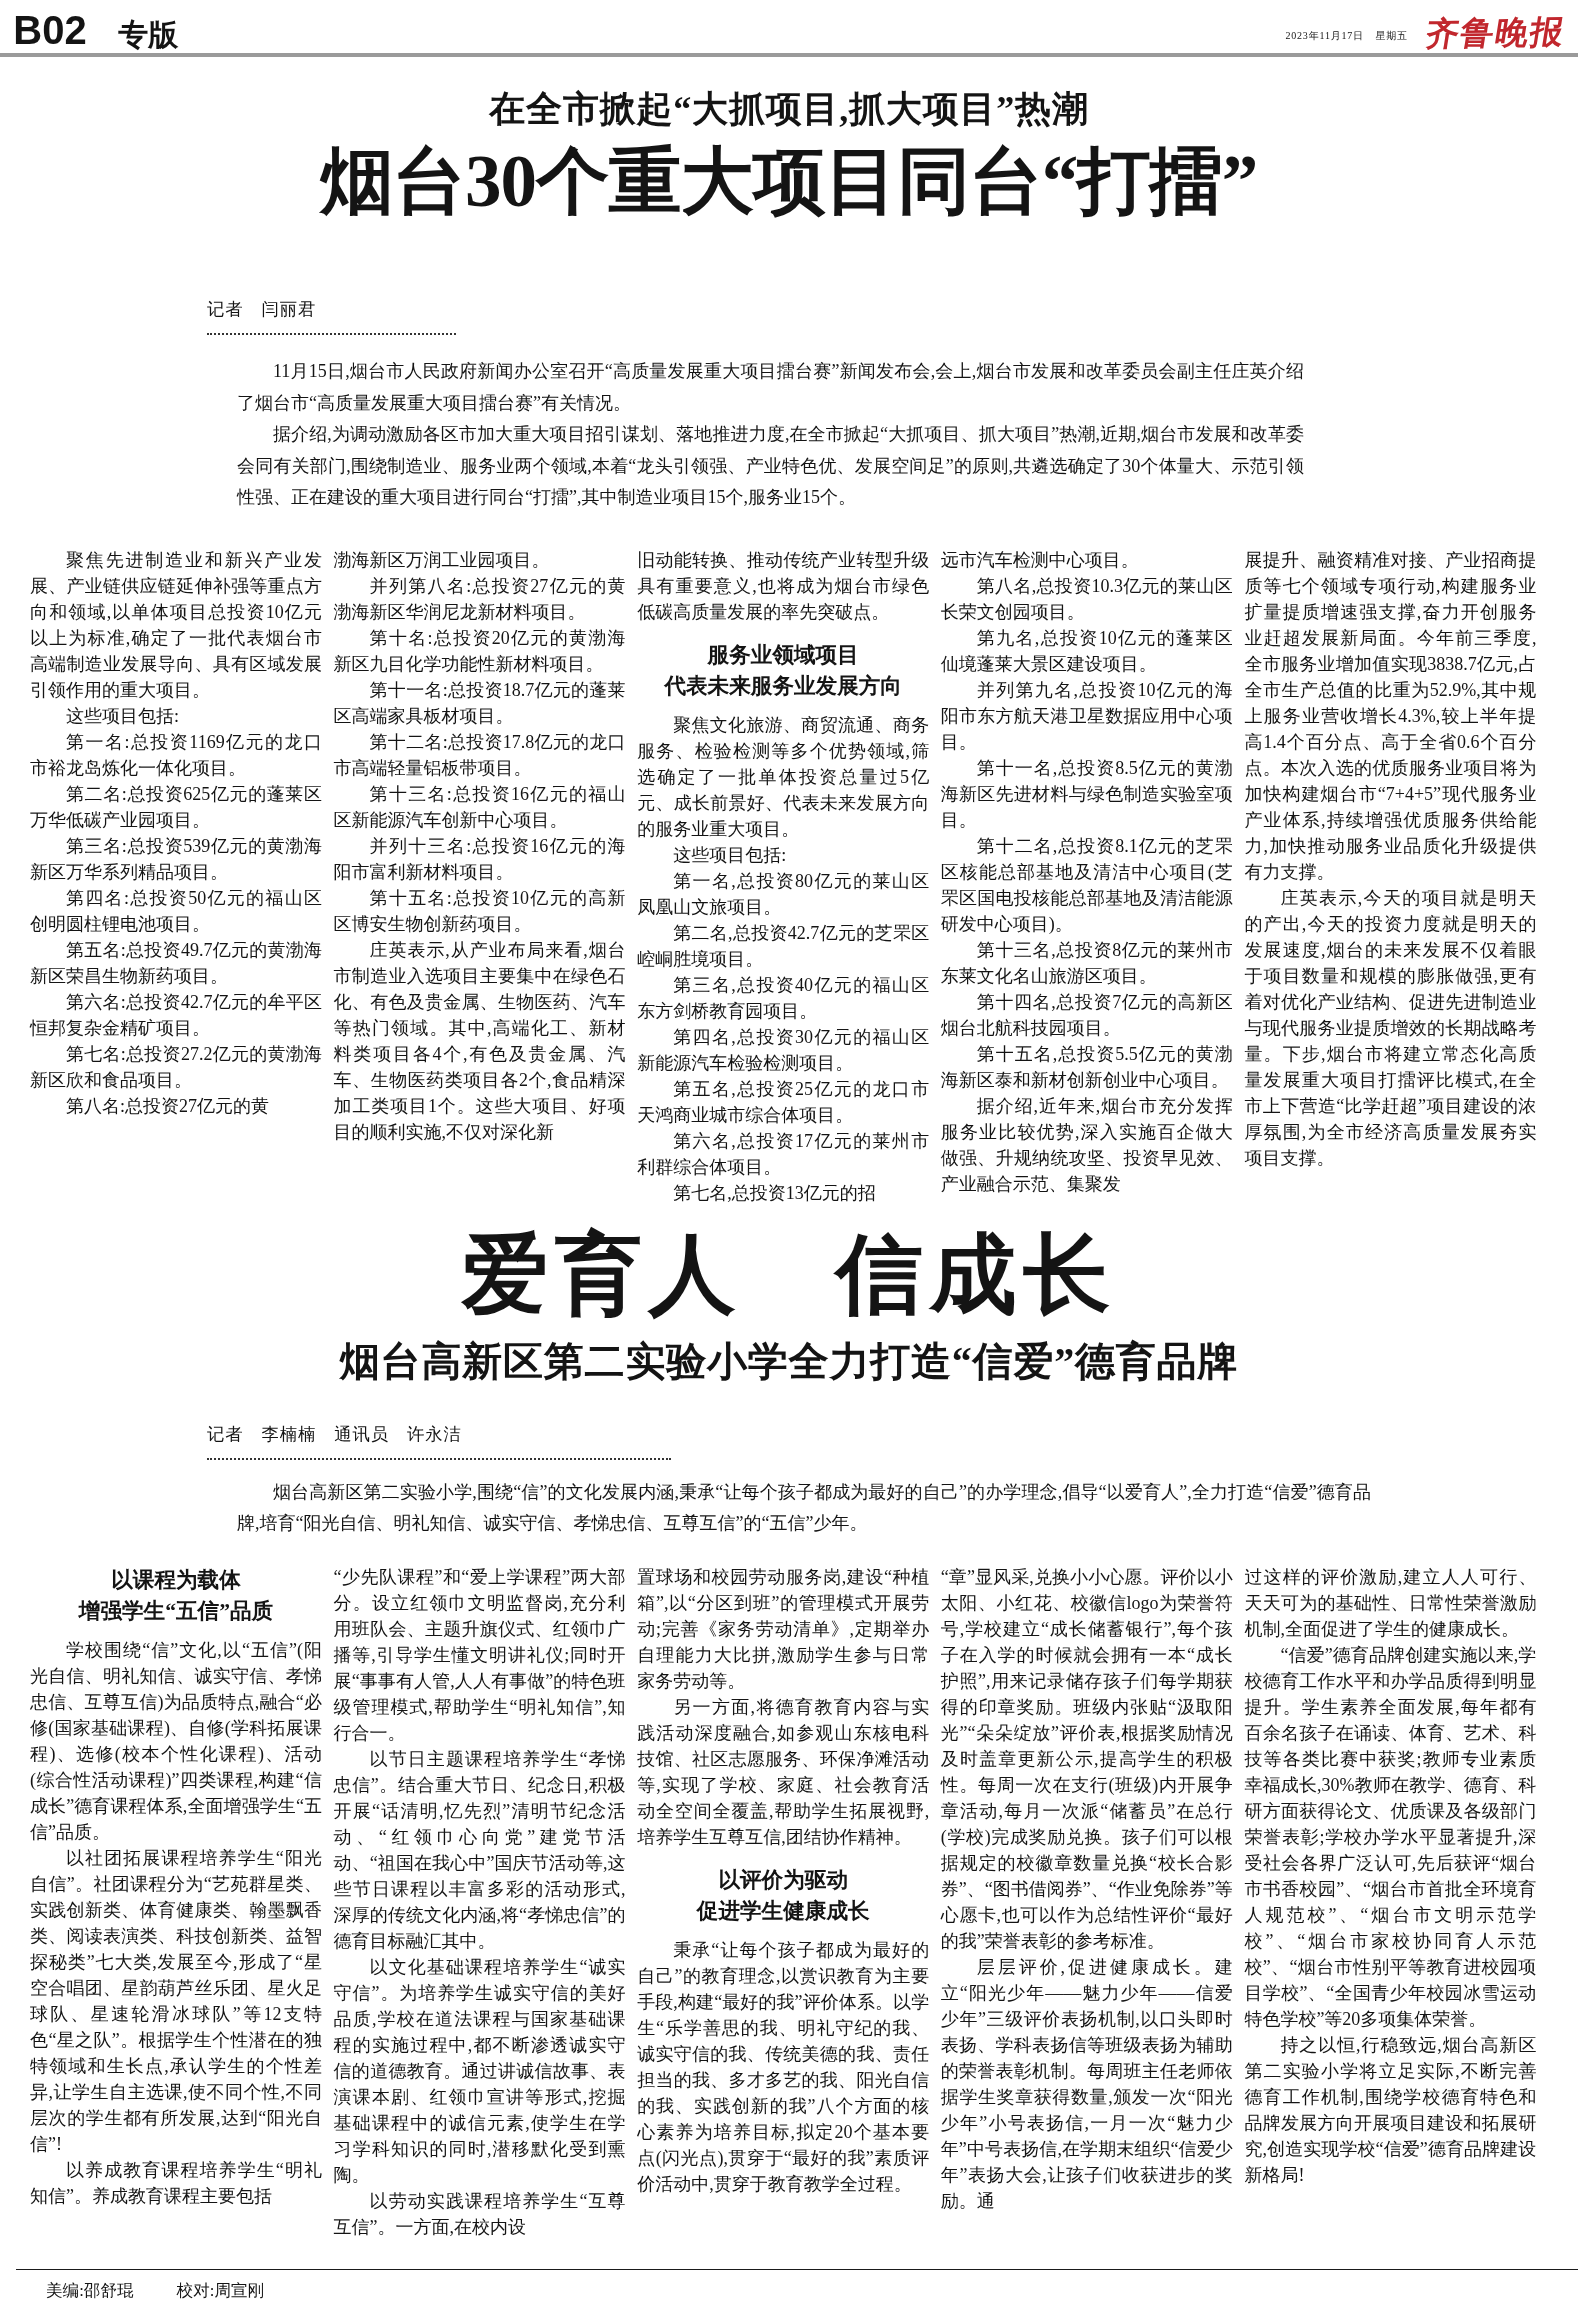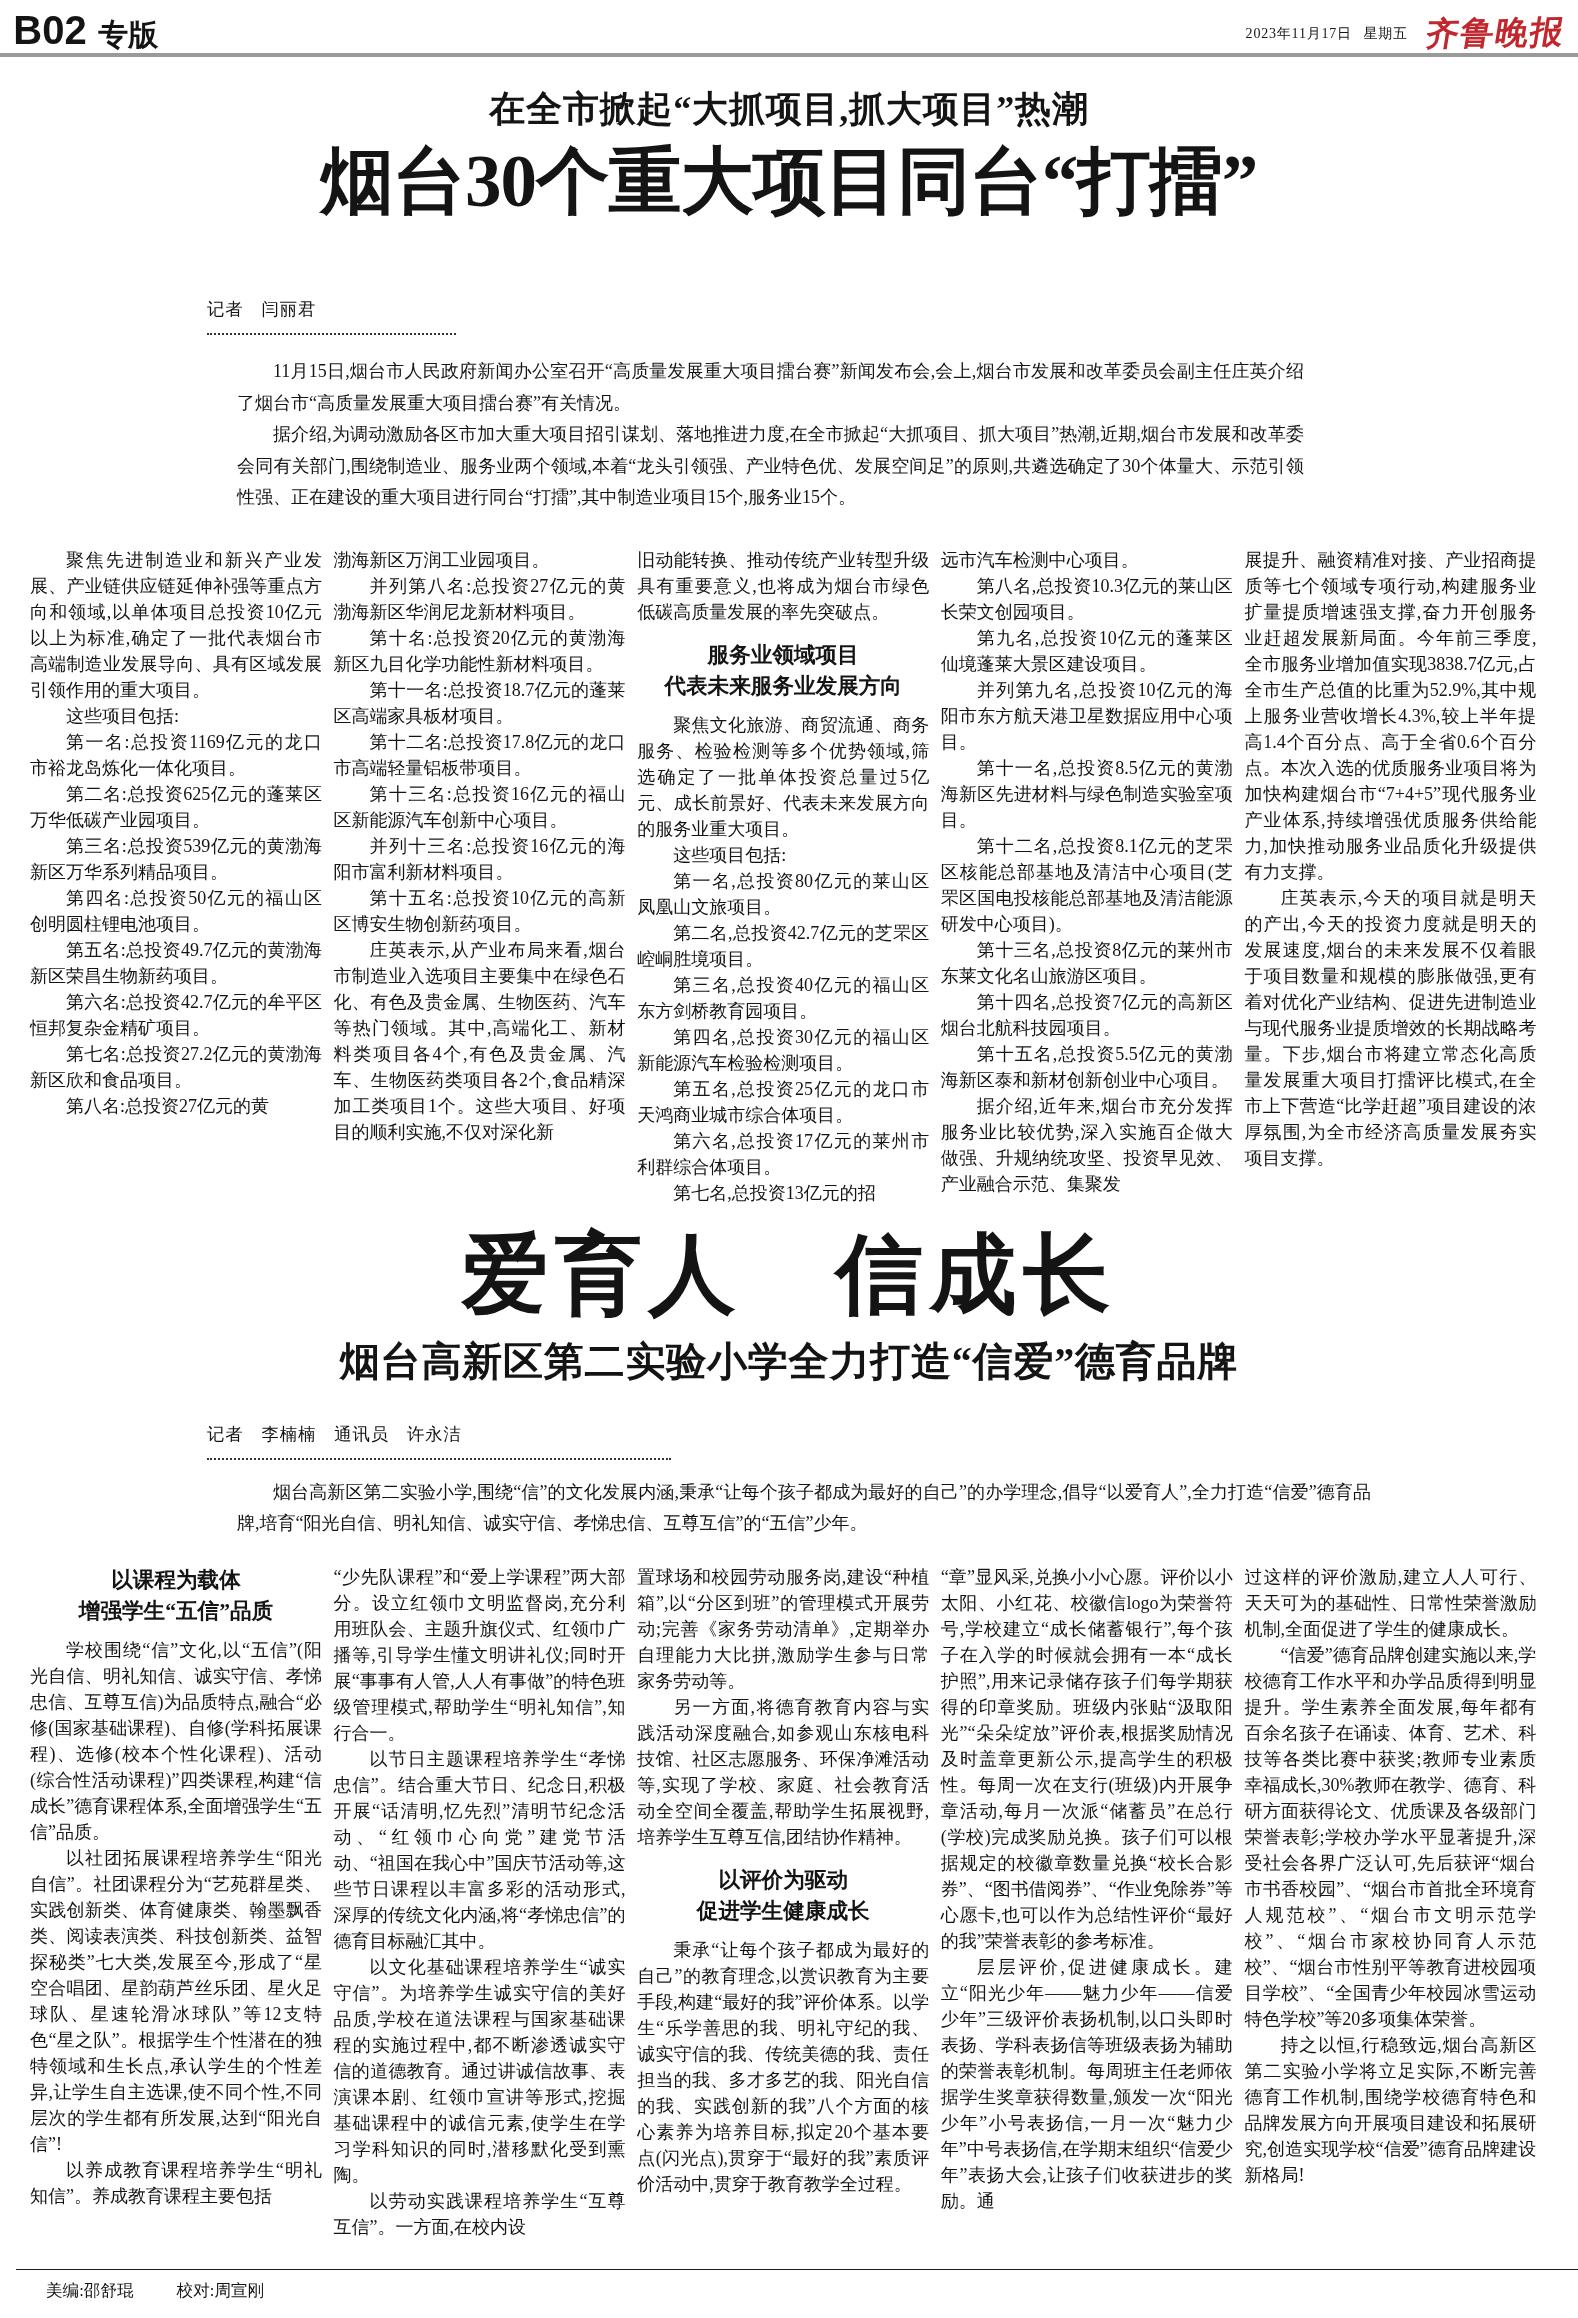--- a/index.html
+++ b/index.html
@@ -2,25 +2,25 @@
 <html style="font-size:13.3px"><head>
 <meta charset="utf-8">
 <style>
   html,body{margin:0;padding:0;background:#cfcfcf;}
   .page{
     position:relative;width:1578px;height:2319px;margin:0 auto;background:#ffffff;
     font-family:"Liberation Serif","DejaVu Serif",serif;color:#141414;overflow:hidden;
   }
   
   .masthead{display:flex;justify-content:space-between;align-items:flex-end;padding:10px 13.3px 3.3px 13.3px;}
-  .edition-left{display:flex;align-items:flex-end;}
+  .edition-left{display:flex;align-items:flex-end;gap:20px;}
   .edition-code{font-family:"Liberation Sans","DejaVu Sans",sans-serif;font-size:40px;font-weight:700;line-height:1;}
   .section-name{font-size:30px;font-weight:700;line-height:1.05;margin-left:11.6px;}
   .masthead-right{display:flex;align-items:flex-end;gap:18px;}
-  .date-line{font-size:14px;padding-bottom:6.6px;letter-spacing:0.8px;}
+  .date-line{font-size:10px;padding-bottom:6.6px;letter-spacing:0.8px;}
   .date-line .sep{display:inline-block;width:11.6px;}
   .paper-logo{font-size:33px;font-weight:900;color:#c1272d;transform:skewX(-10deg) rotate(-1deg);letter-spacing:1.7px;line-height:1;}
   .header-rule{height:4.1px;background:#9a9a9a;}
   
   .kicker{margin-top:28px;text-align:center;font-size:36px;font-weight:700;letter-spacing:0.8px;}
   .headline1{margin:10px 0 0;text-align:center;font-size:73px;font-weight:900;letter-spacing:-0.8px;line-height:1.05;}
   .byline-block{margin:76px 0 0 207px;}
   .byline{font-size:17.4px;letter-spacing:0.8px;}
   .byline-rule{width:249px;border-bottom:2.5px dotted #333;margin-top:11.6px;}
   .byline-rule.wide{width:464px;}

